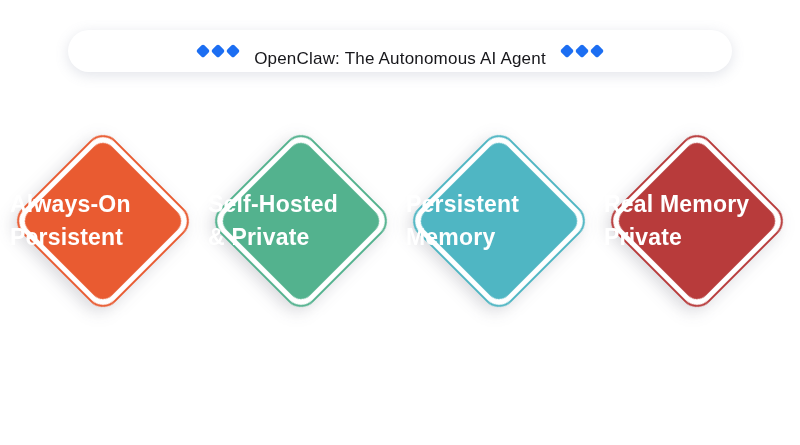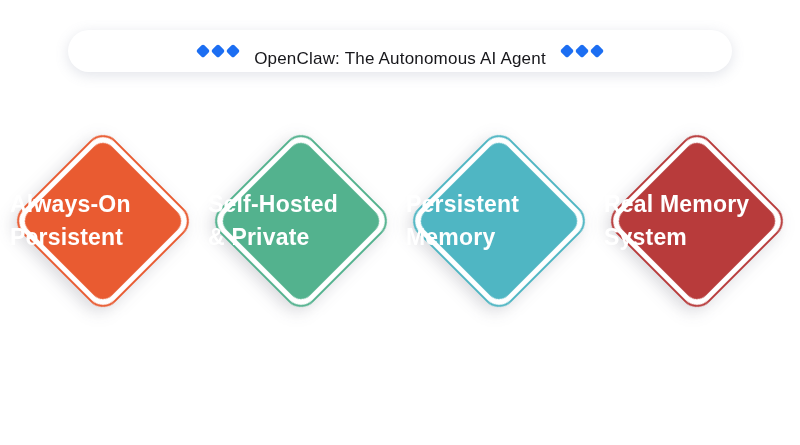--- a/index.html
+++ b/index.html
@@ -144,17 +144,17 @@
       <span>Memory</span>
     </div>
   </div>
 
   <div class="feature">
     <div class="diamond" style="--c: #B83B3B;">
       <div class="diamond-fill"></div>
     </div>
     <div class="feature-label">
       <span>Real Memory</span>
-      <span>System</span>
+      <span>Private</span>
     </div>
   </div>
 
 </div>
 
 </body></html>

